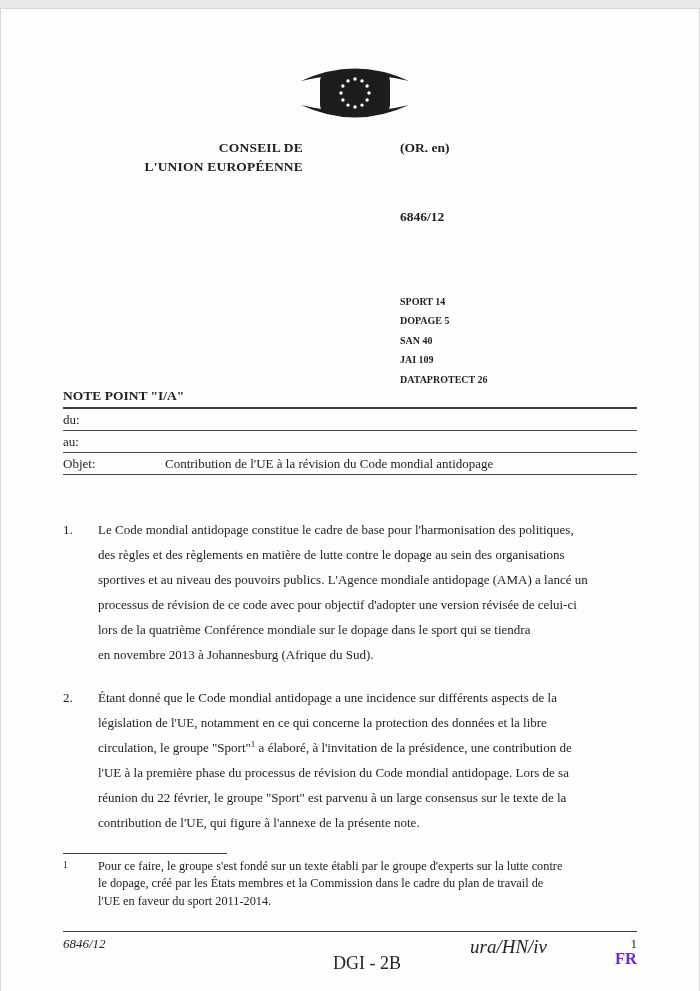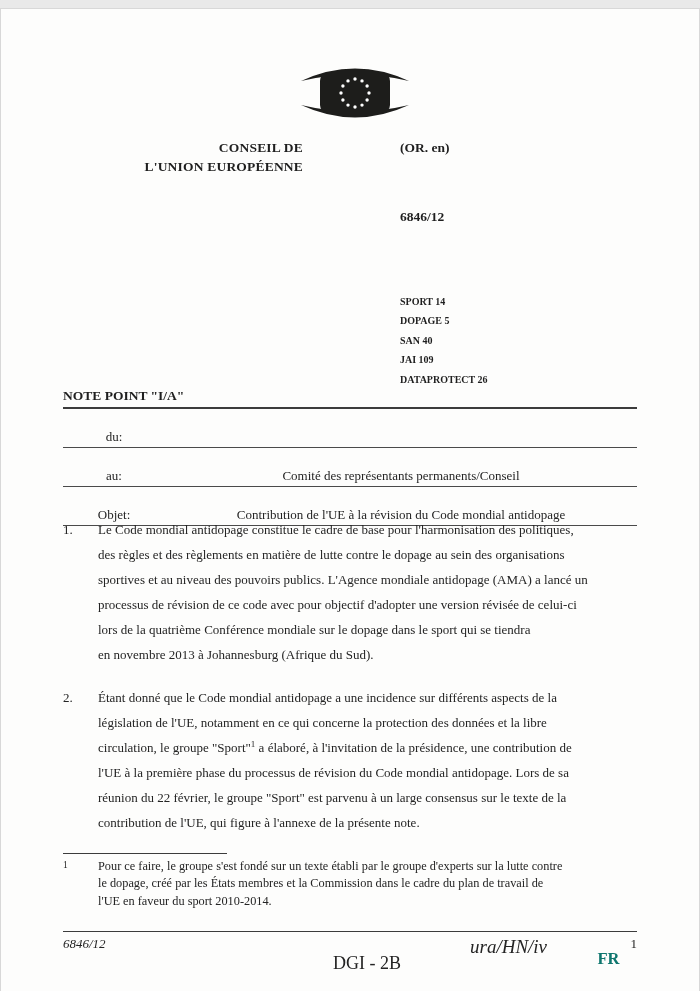--- a/index.html
+++ b/index.html
@@ -22,21 +22,21 @@
     font-weight:bold;font-size:13.5px;line-height:18.5px;color:#1f1f1f;}
   .doc-number{position:absolute;left:400px;top:201px;
     font-weight:bold;font-size:13.5px;color:#1f1f1f;}
   .codes{position:absolute;left:400px;top:284px;
     font-weight:bold;font-size:10px;line-height:19.4px;color:#1f1f1f;}
   
   .meta-table{position:absolute;left:63px;top:380px;width:574px;font-size:13px;}
   .meta-title{font-weight:bold;font-size:13.5px;color:#1f1f1f;
     padding-bottom:3px;border-bottom:2px solid #3c3c3c;}
   .meta-row{display:flex;align-items:flex-end;
-    padding-top:20px;padding-bottom:2px;border-bottom:1px solid #4a4a4a;text-align:center;}
+    padding-top:3px;padding-bottom:2px;border-bottom:1px solid #4a4a4a;}
   .meta-label{width:102px;flex:0 0 102px;}
   .meta-value{flex:1;}
   
   .para{position:absolute;left:63px;display:flex;font-size:13px;line-height:25px;}
   .para-num{width:35px;flex:0 0 35px;}
   .para-text{width:558px;white-space:pre-line;}
   .para sup{font-size:9px;line-height:0;vertical-align:super;}
   
   .footnote-sep{position:absolute;left:63px;top:845px;width:164px;
     border-top:1.5px solid #3c3c3c;}
@@ -45,22 +45,22 @@
   .fn-marker{width:35px;flex:0 0 35px;font-size:9.5px;line-height:14px;}
   .fn-text{width:545px;white-space:pre-line;}
   
   .footer-line{position:absolute;left:63px;top:923px;width:574px;
     border-top:1.5px solid #3c3c3c;}
   .footer-docnum{position:absolute;left:63px;top:928px;font-size:13px;font-style:italic;}
   .footer-drafter{position:absolute;left:470px;top:928px;font-size:19px;font-style:italic;}
   .footer-page{position:absolute;left:600px;top:928px;width:37px;
     text-align:right;font-size:13px;}
   .footer-dg{position:absolute;left:333px;top:945px;font-size:18px;}
-  .footer-lang{position:absolute;left:580px;top:941px;width:57px;text-align:center;
-    font-size:16.5px;font-weight:bold;color:#0f766e;}
+  .footer-lang{position:absolute;left:580px;top:941px;width:57px;text-align:right;
+    font-size:16.5px;font-weight:bold;color:#6d28d9;}
 </style>
 </head>
 <body>
 
 <div class="page">
 
   <div class="logo">
     <svg width="112" height="58" viewBox="0 0 112 58" xmlns="http://www.w3.org/2000/svg">
       <path d="M2,17 Q56,-8 110,17 Q56,4 2,17 Z" fill="#1d1d1b"></path>
       <path d="M2,41 Q56,66 110,41 Q56,54 2,41 Z" fill="#1d1d1b"></path>
@@ -102,21 +102,20 @@
     </div>
 
   <div class="meta-table">
     <div class="meta-title">NOTE POINT "I/A"</div>
     <div id="meta-rows">
         <div class="meta-row">
           <div class="meta-label">du:</div>
         </div>
         <div class="meta-row">
           <div class="meta-label">au:</div>
-          <div class="meta-value">Comité des représentants permanents/Conseil</div>
         </div>
         <div class="meta-row">
           <div class="meta-label">Objet:</div>
           <div class="meta-value">Contribution de l'UE à la révision du Code mondial antidopage</div>
         </div>
       </div>
   </div>
 
   <div class="para" style="top:509px">
     <div class="para-num">1.</div>
@@ -136,21 +135,21 @@
 l'UE à la première phase du processus de révision du Code mondial antidopage. Lors de sa
 réunion du 22 février, le groupe "Sport" est parvenu à un large consensus sur le texte de la
 contribution de l'UE, qui figure à l'annexe de la présente note.</span></div>
   </div>
 
   <div class="footnote-sep"></div>
   <div class="footnote">
     <div class="fn-marker">1</div>
     <div class="fn-text">Pour ce faire, le groupe s'est fondé sur un texte établi par le groupe d'experts sur la lutte contre
 le dopage, créé par les États membres et la Commission dans le cadre du plan de travail de
-l'UE en faveur du sport 2010-2014.</div>
+l'UE en faveur du sport 2011-2014.</div>
   </div>
 
   <div class="footer-line"></div>
   <div class="footer-docnum">6846/12</div>
   <div class="footer-drafter">ura/HN/iv</div>
   <div class="footer-page">1</div>
   <div class="footer-dg">DGI - 2B</div>
   <div class="footer-lang">FR</div>
 
 </div>

